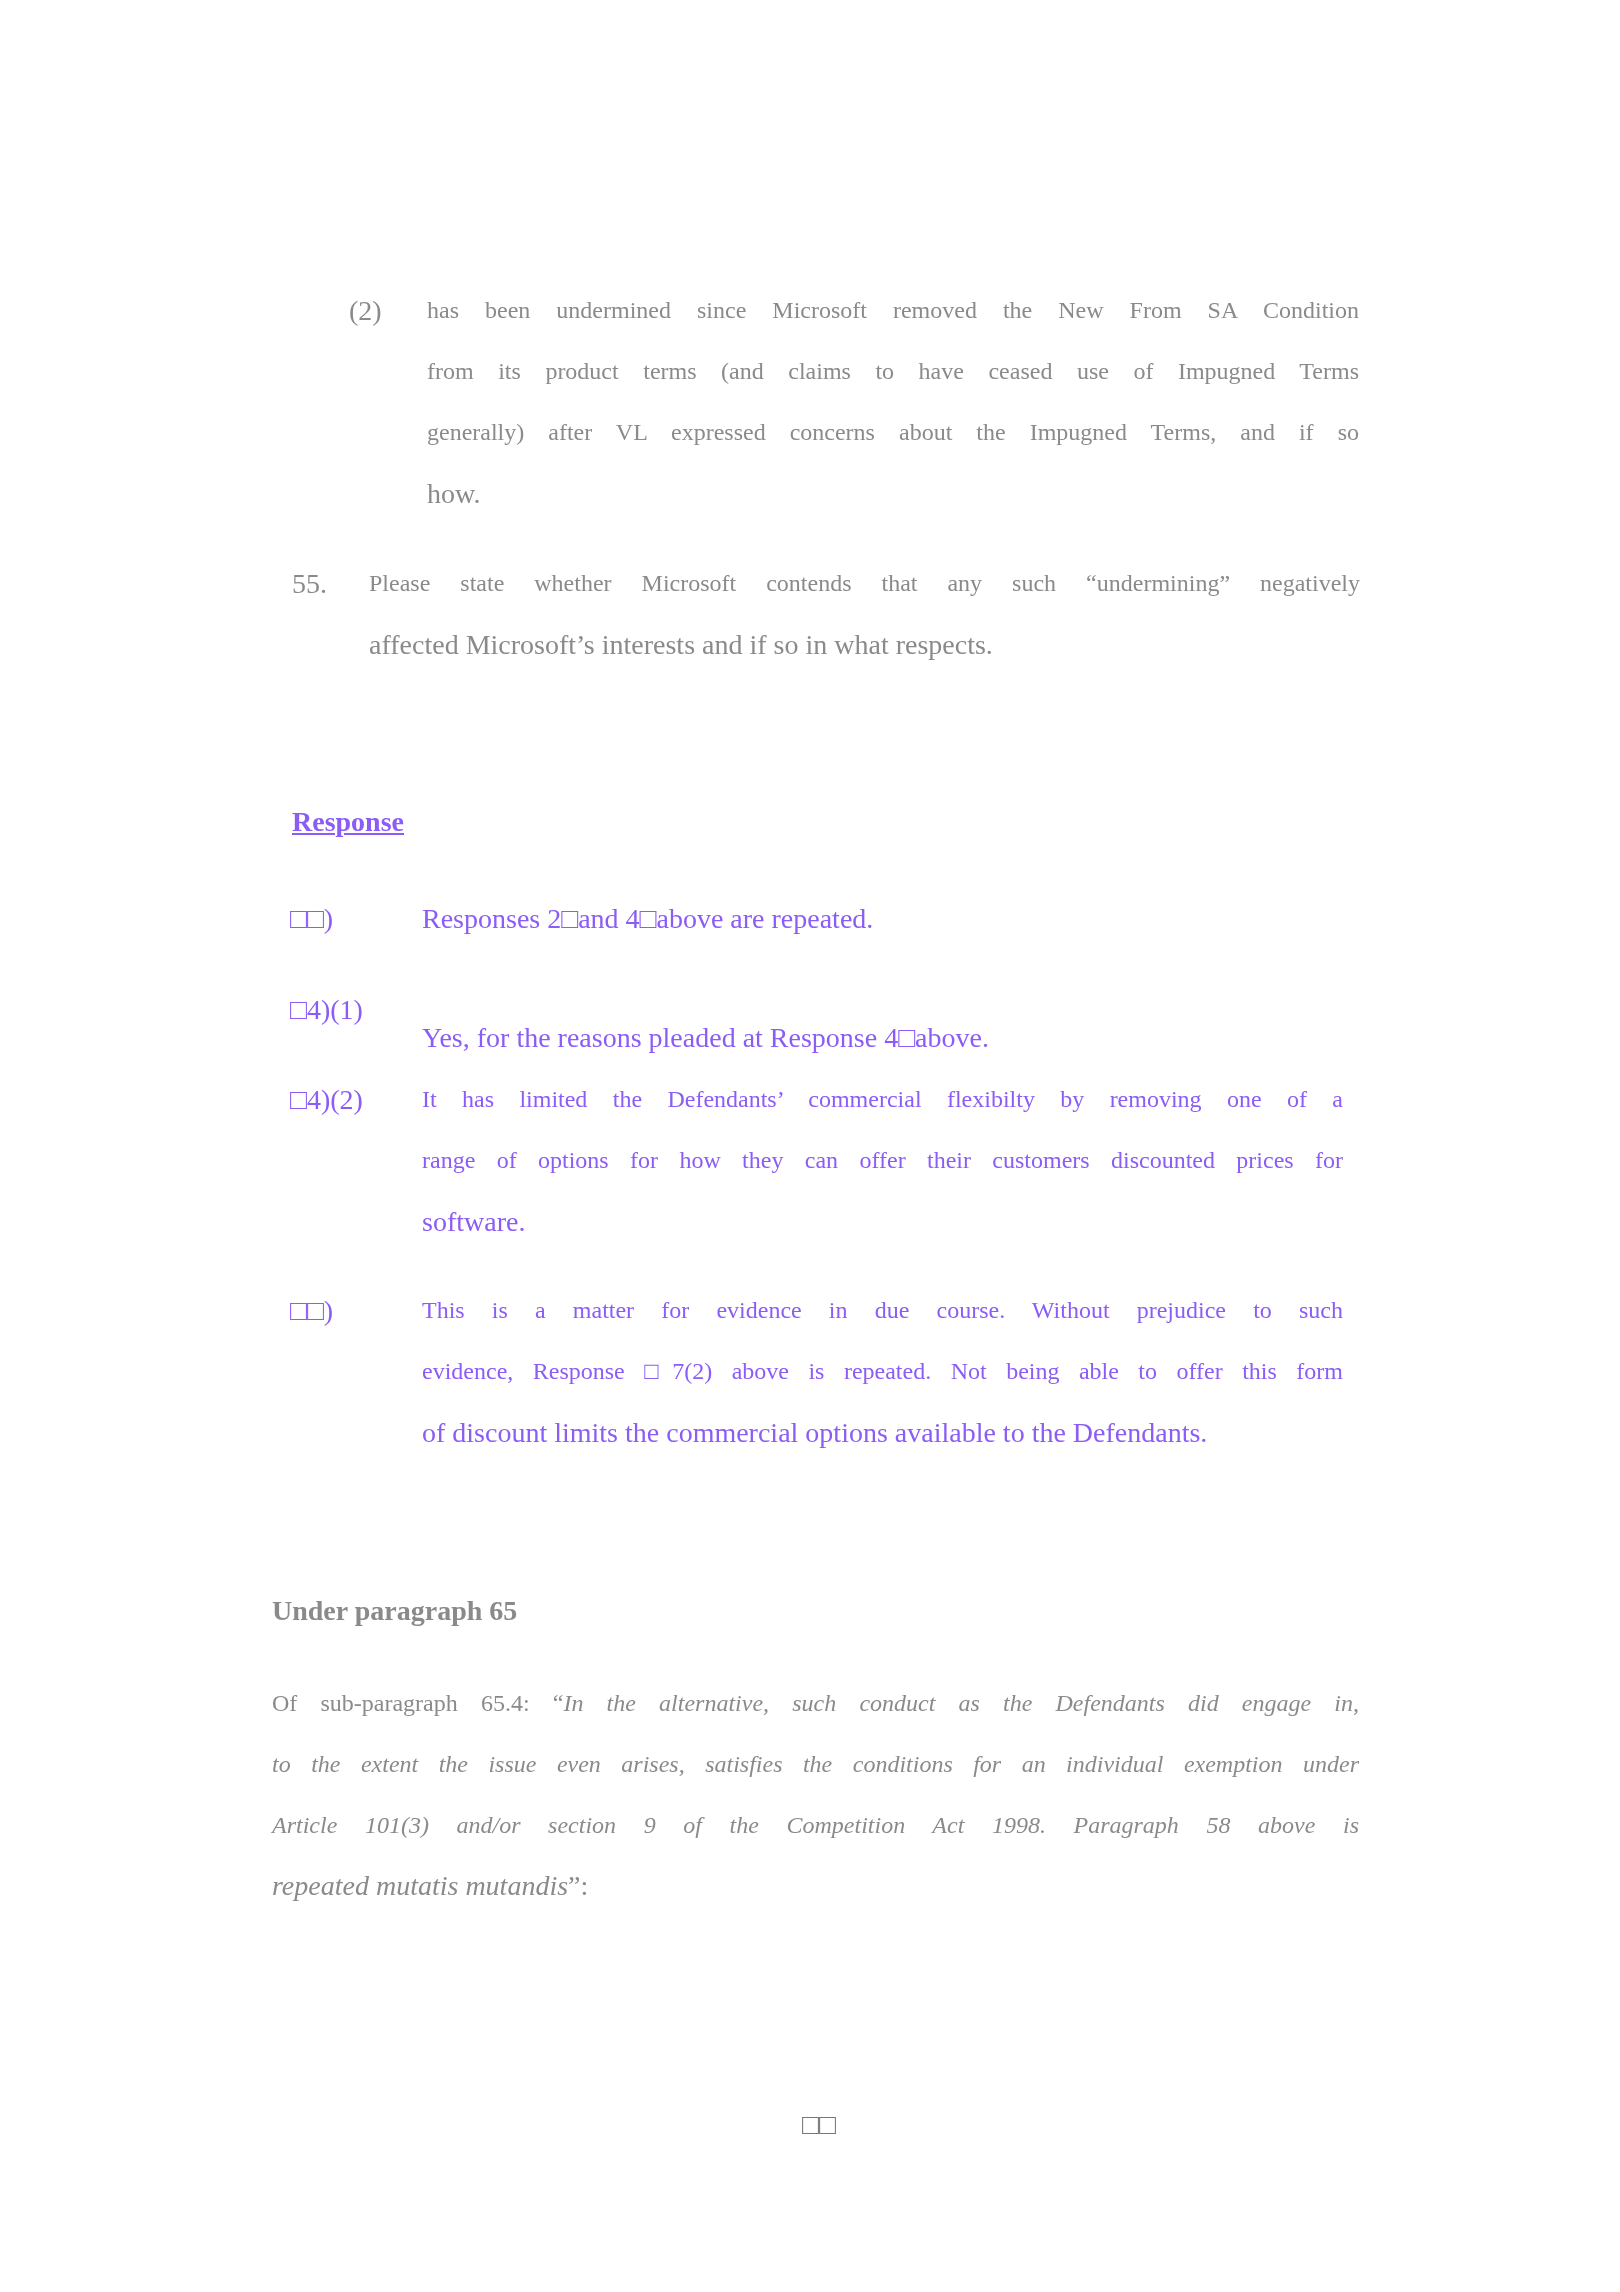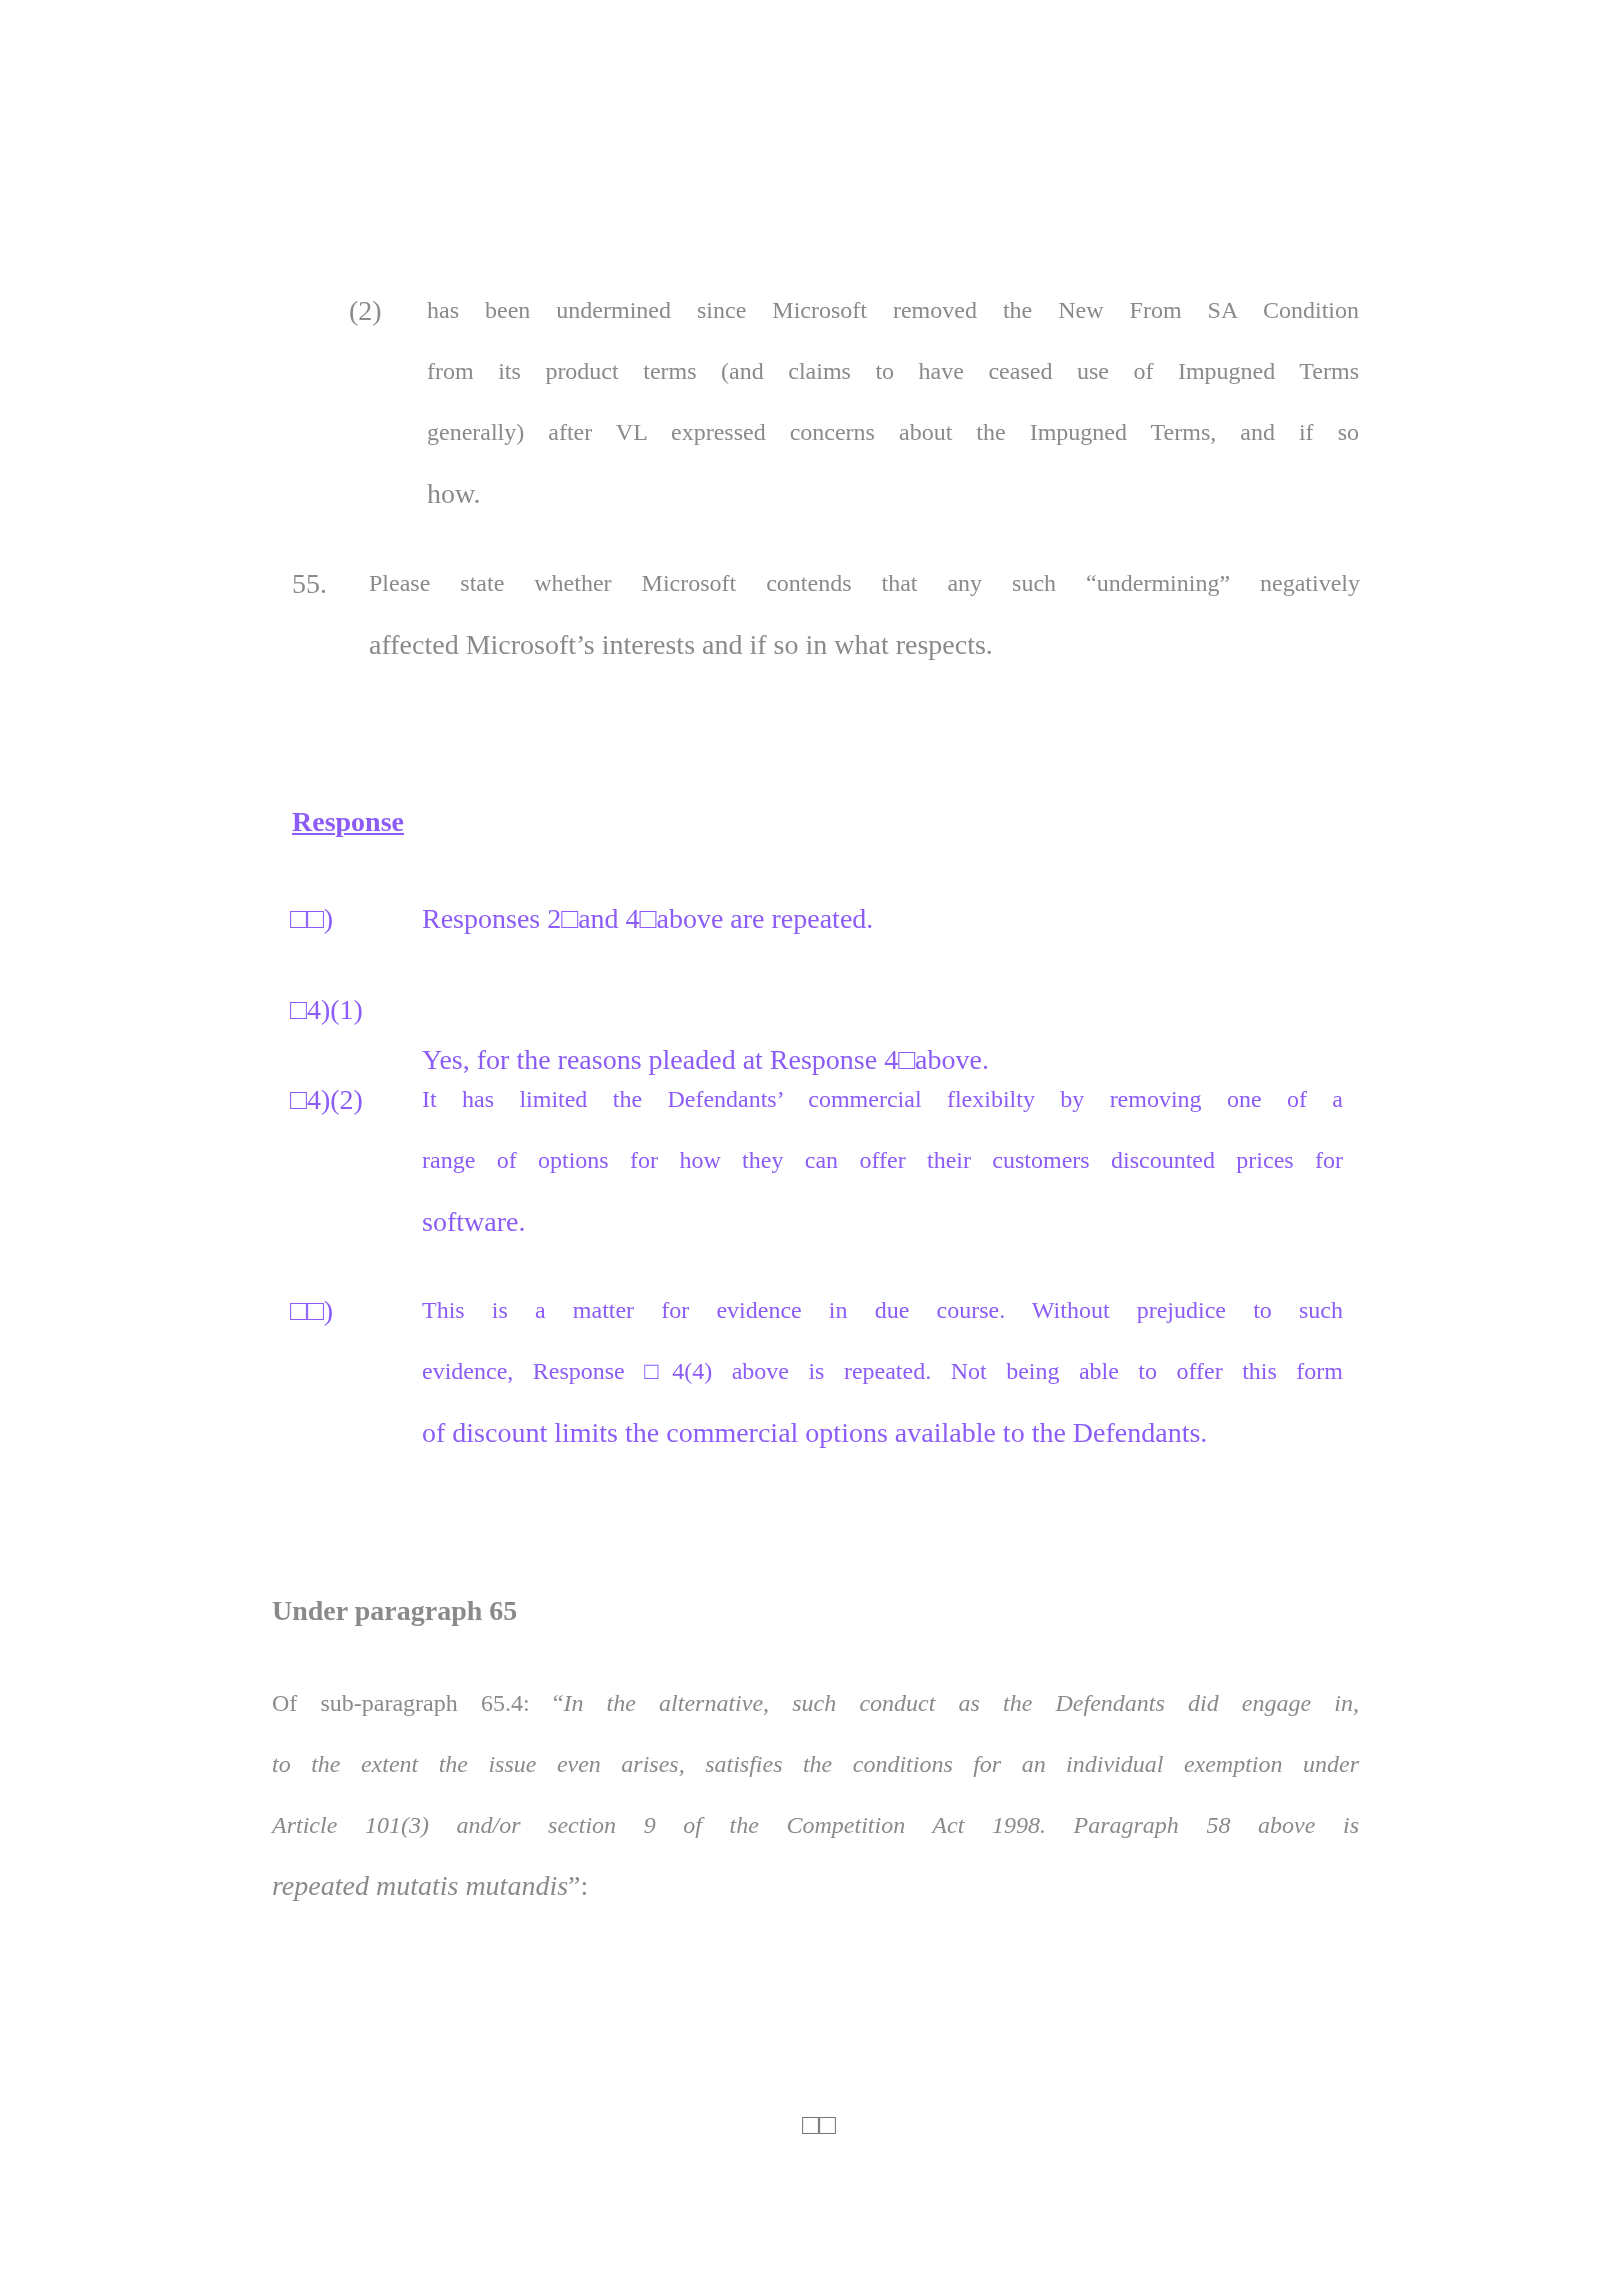--- a/index.html
+++ b/index.html
@@ -28,30 +28,30 @@
 <div class="line grey" style="left:292px; top:553px;">55.</div>
 <div class="just full grey" style="left:369px; top:553px; width:991px;">Please state whether Microsoft contends that any such “undermining” negatively</div>
 <div class="line grey" style="left:369px; top:614px;text-align:right;">affected Microsoft’s interests and if so in what respects.</div>
 
 <div class="abs black heading-u" style="left:292px; top:806px;">Response</div>
 
 <div class="line black" style="left:290px; top:888px;">□□)</div>
 <div class="line black" style="left:422px; top:888px;">Responses 2□and 4□above are repeated.</div>
 
 <div class="line black" style="left:290px; top:979px;">□4)(1)</div>
-<div class="line black" style="left:422px; top:1029px;">Yes, for the reasons pleaded at Response 4□above.</div>
+<div class="line black" style="left:422px; top:1007px;">Yes, for the reasons pleaded at Response 4□above.</div>
 
 <div class="line black" style="left:290px; top:1069px;">□4)(2)</div>
 <div class="just full black" style="left:422px; top:1069px; width:921px;">It has limited the Defendants’ commercial flexibilty by removing one of a</div>
 <div class="just full black" style="left:422px; top:1130px; width:921px;">range of options for how they can offer their customers discounted prices for</div>
 <div class="line black" style="left:422px; top:1191px;">software.</div>
 
 <div class="line black" style="left:290px; top:1280px;">□□)</div>
 <div class="just full black" style="left:422px; top:1280px; width:921px;">This is a matter for evidence in due course. Without prejudice to such</div>
-<div class="just full black" style="left:422px; top:1341px; width:921px;">evidence, Response □4(4) above is repeated.  Not being able to offer this form</div>
+<div class="just full black" style="left:422px; top:1341px; width:921px;">evidence, Response □7(2) above is repeated.  Not being able to offer this form</div>
 <div class="line black" style="left:422px; top:1402px;">of discount limits the commercial options available to the Defendants.</div>
 
 <div class="abs grey heading-g" style="left:272px; top:1595px;">Under paragraph 65</div>
 
 <div class="just full grey" style="left:272px; top:1673px; width:1087px;">
   <span>Of sub-paragraph 65.4: “</span><span class="it">In the alternative, such conduct as the Defendants did engage in,</span>
 </div>
 <div class="just full grey it" style="left:272px; top:1734px; width:1087px;">to the extent the issue even arises, satisfies the conditions for an individual exemption under</div>
 <div class="just full grey it" style="left:272px; top:1795px; width:1087px;">Article 101(3) and/or section 9 of the Competition Act 1998.  Paragraph 58 above is</div>
 <div class="line grey" style="left:272px; top:1855px;">

